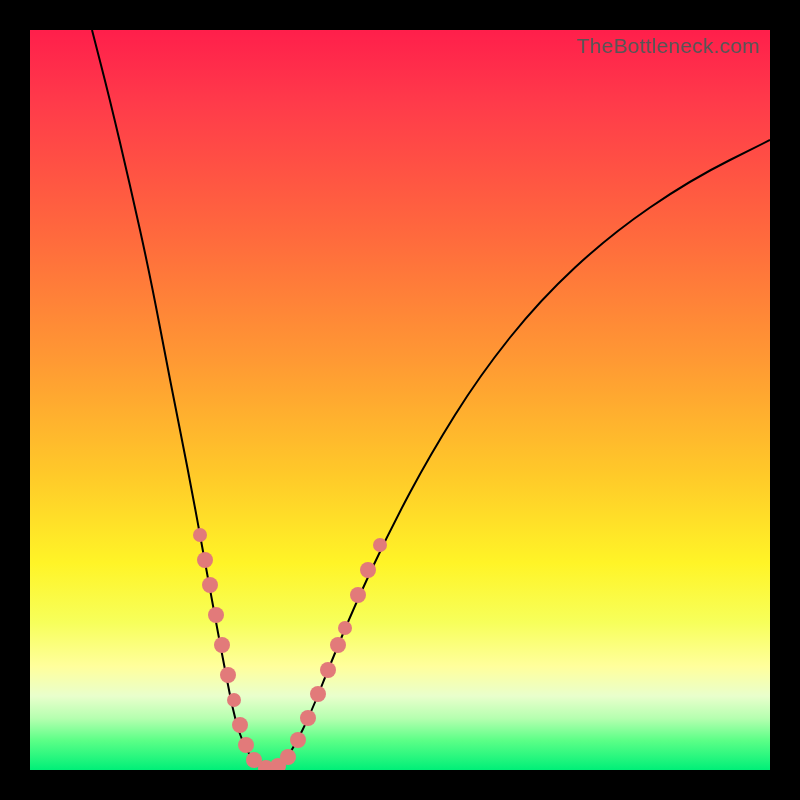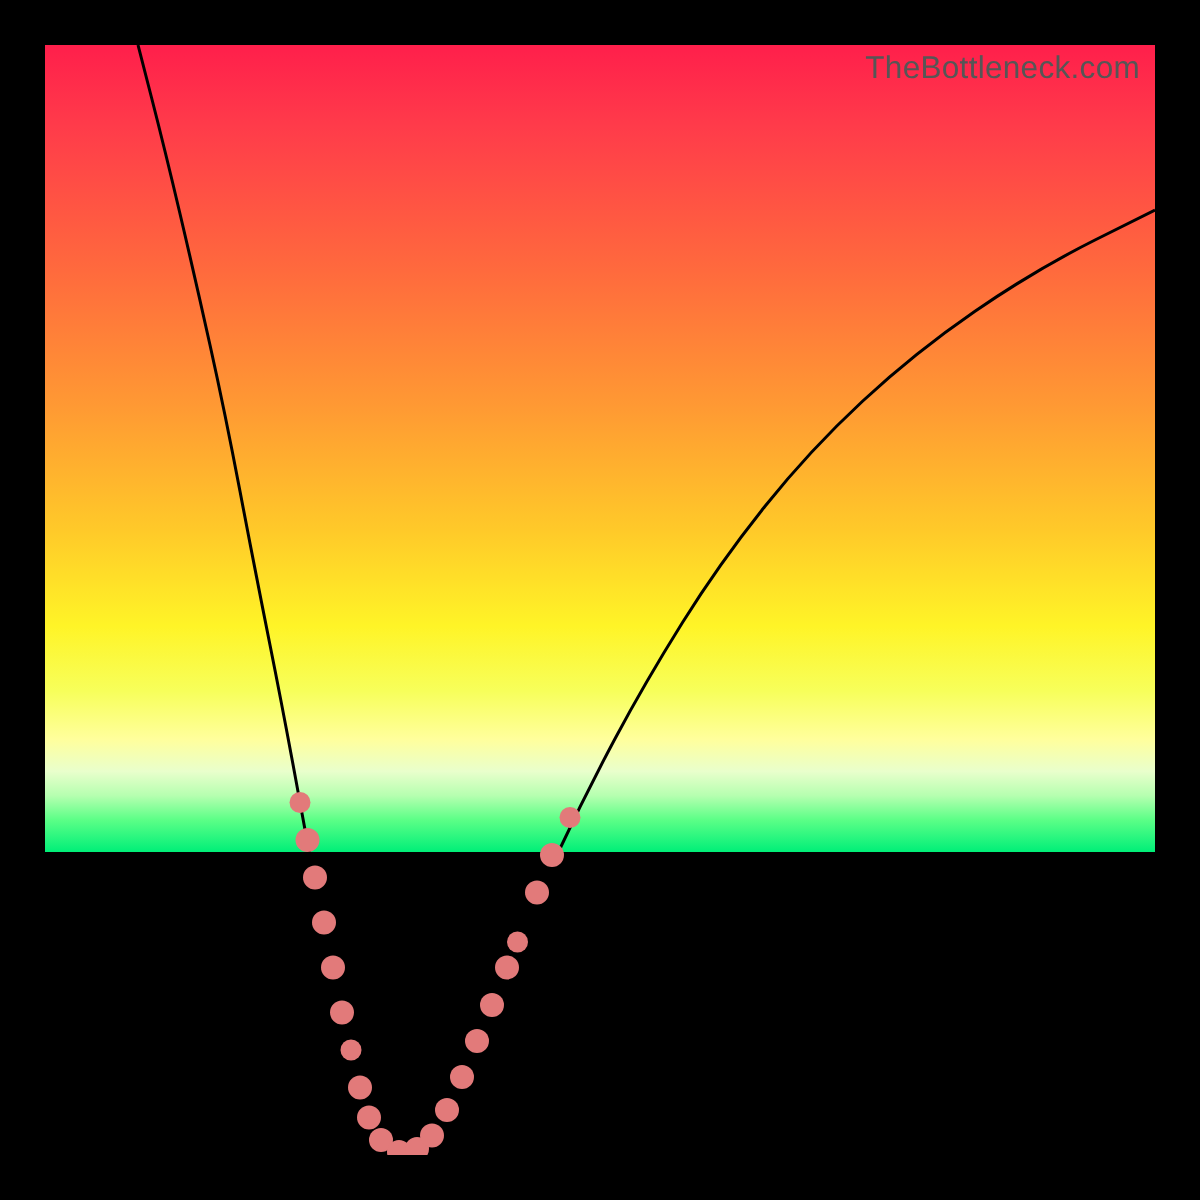--- a/index.html
+++ b/index.html
@@ -9,21 +9,21 @@
     height: 800px;
     background: #000;
     overflow: hidden;
     font-family: Arial, Helvetica, sans-serif;
   }
   .frame {
     position: absolute;
     left: 30px;
     top: 30px;
     width: 740px;
-    height: 538px;
+    height: 740px;
     background: linear-gradient(
       to bottom,
       #ff1f4b 0%,
       #ff3b4a 10%,
       #ff6a3d 28%,
       #ff9a33 45%,
       #ffc929 60%,
       #fff427 72%,
       #f7ff5a 80%,
       #ffff9c 86%,

